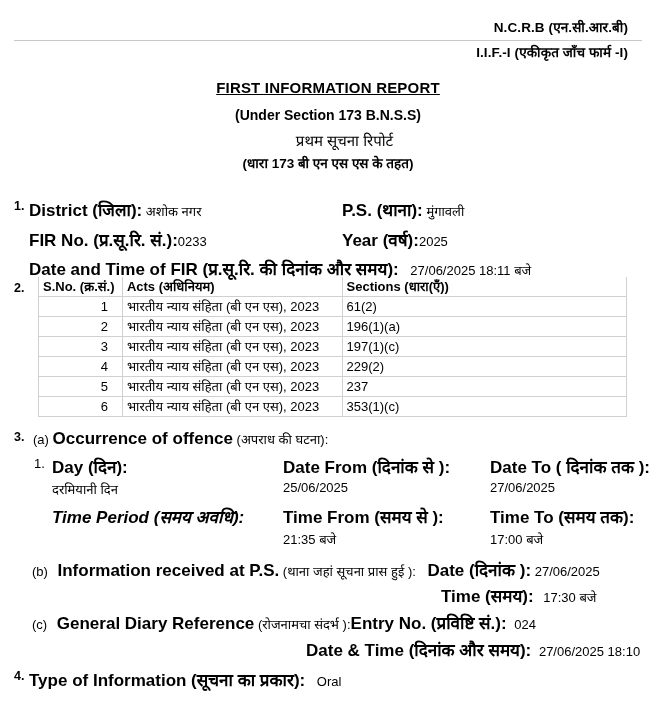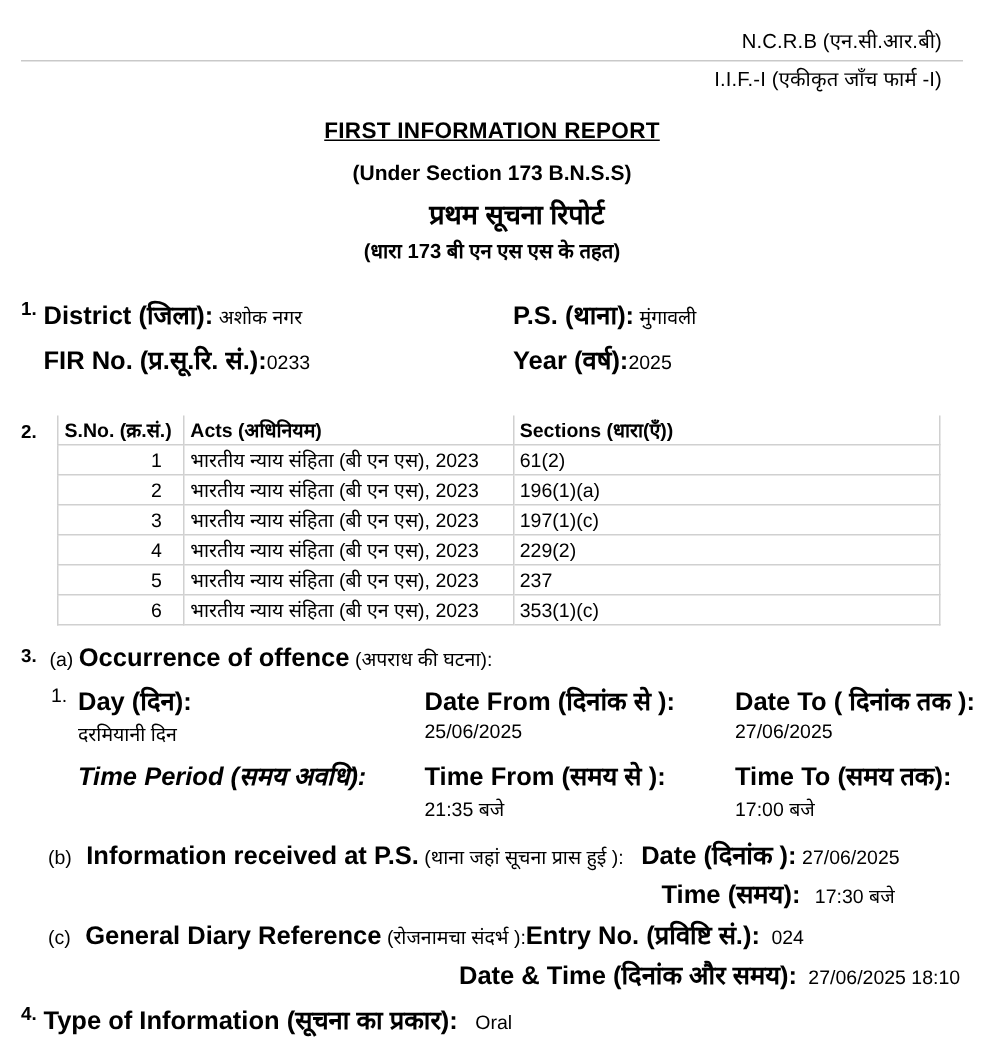--- a/index.html
+++ b/index.html
@@ -21,21 +21,21 @@
     position: relative;
     width: 656px;
     height: 701px;
   }
 
   
   .hdr-right {
     position: absolute;
     right: 28px;
     text-align: right;
-    font-weight: normal;
+    font-weight: bold;
     font-size: 13.5px;
     letter-spacing: .1px;
     white-space: nowrap;
   }
   #hdr-ncrb { top: 18px; }
   #hdr-iif  { top: 43px; }
   .hdr-rule {
     position: absolute;
     left: 14px;
     right: 14px;
@@ -58,22 +58,22 @@
     letter-spacing: .2px;
     display: inline-block;
     padding-bottom: 1px;
   }
   .title-sub1 {
     font-weight: bold;
     font-size: 14px;
     margin-top: 10px;
   }
   .title-sub2 {
-    font-weight: bold;
-    font-size: 18px;
+    font-weight: normal;
+    font-size: 15px;
     margin-top: 7px;
     margin-left: 33px;
   }
   .title-sub3 {
     font-weight: bold;
     font-size: 13.5px;
     margin-top: 4px;
   }
 
   
@@ -154,20 +154,24 @@
     <span class="val">मुंगावली</span>
   </div>
 
   <div class="abs s1-left" style="top:228px;">
     <span class="lbl">FIR No. (प्र.सू.रि. सं.):</span><span class="val">0233</span>
   </div>
   <div class="abs s1-right" style="top:228px;">
     <span class="lbl">Year (वर्ष):</span><span class="val">2025</span>
   </div>
 
+  <div class="abs s1-left" style="top:257px;">
+    <span class="lbl">Date and Time of FIR (प्र.सू.रि. की दिनांक और समय):</span>
+    <span class="val" style="padding-left:8px;">27/06/2025   18:11 बजे</span>
+  </div>
 
   <div class="num-marker" style="left:14px; top:281px;">2.</div>
 
   <table class="acts-table">
     <thead>
       <tr>
         <th class="c-sno">S.No. (क्र.सं.)</th>
         <th class="c-acts">Acts (अधिनियम)</th>
         <th class="c-sec">Sections (धारा(एँ))</th>
       </tr>

